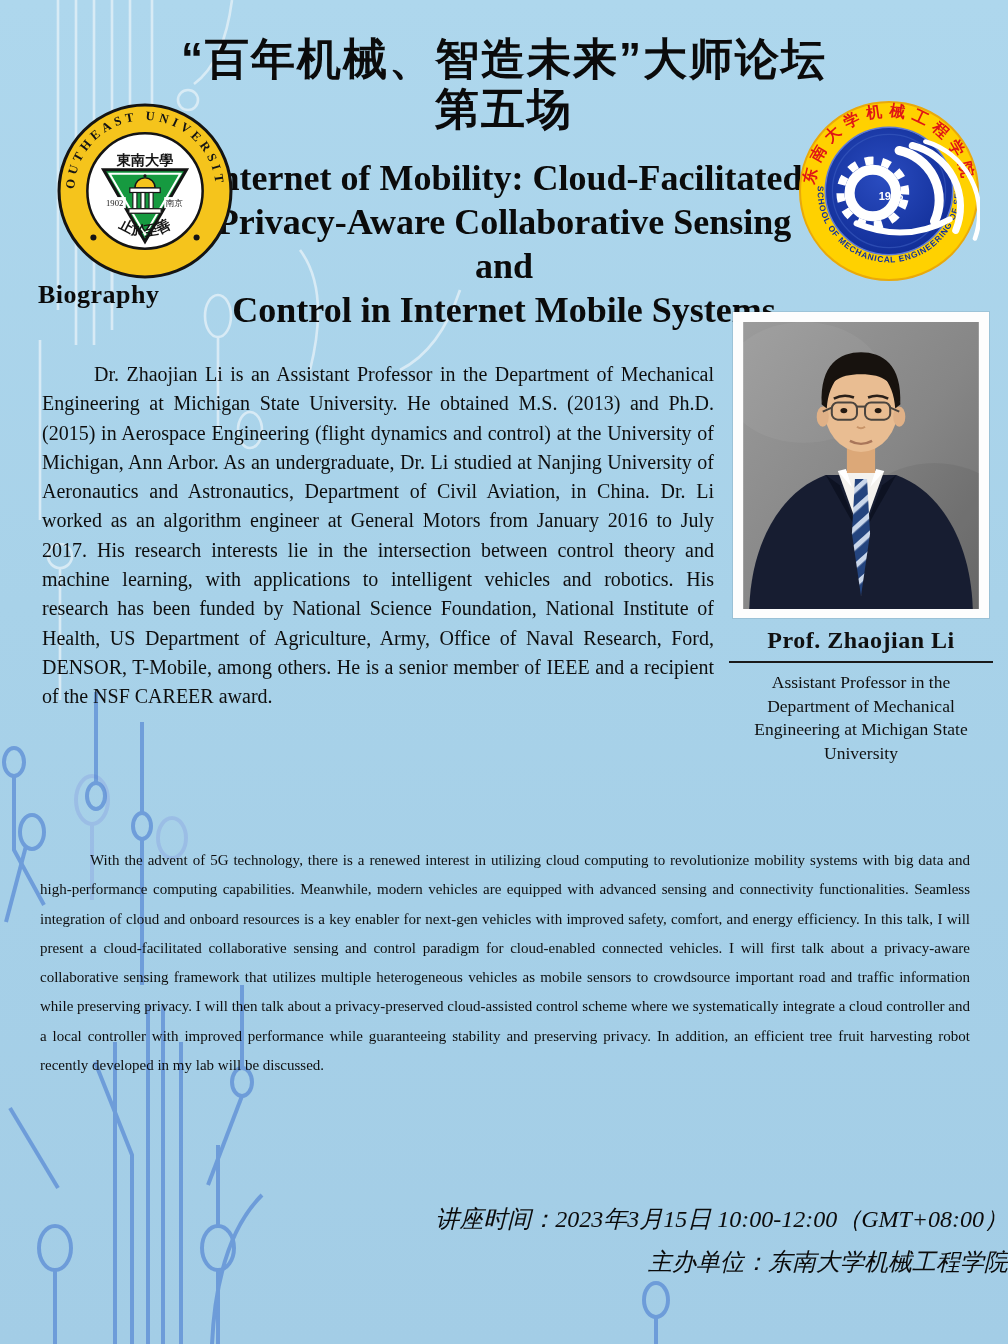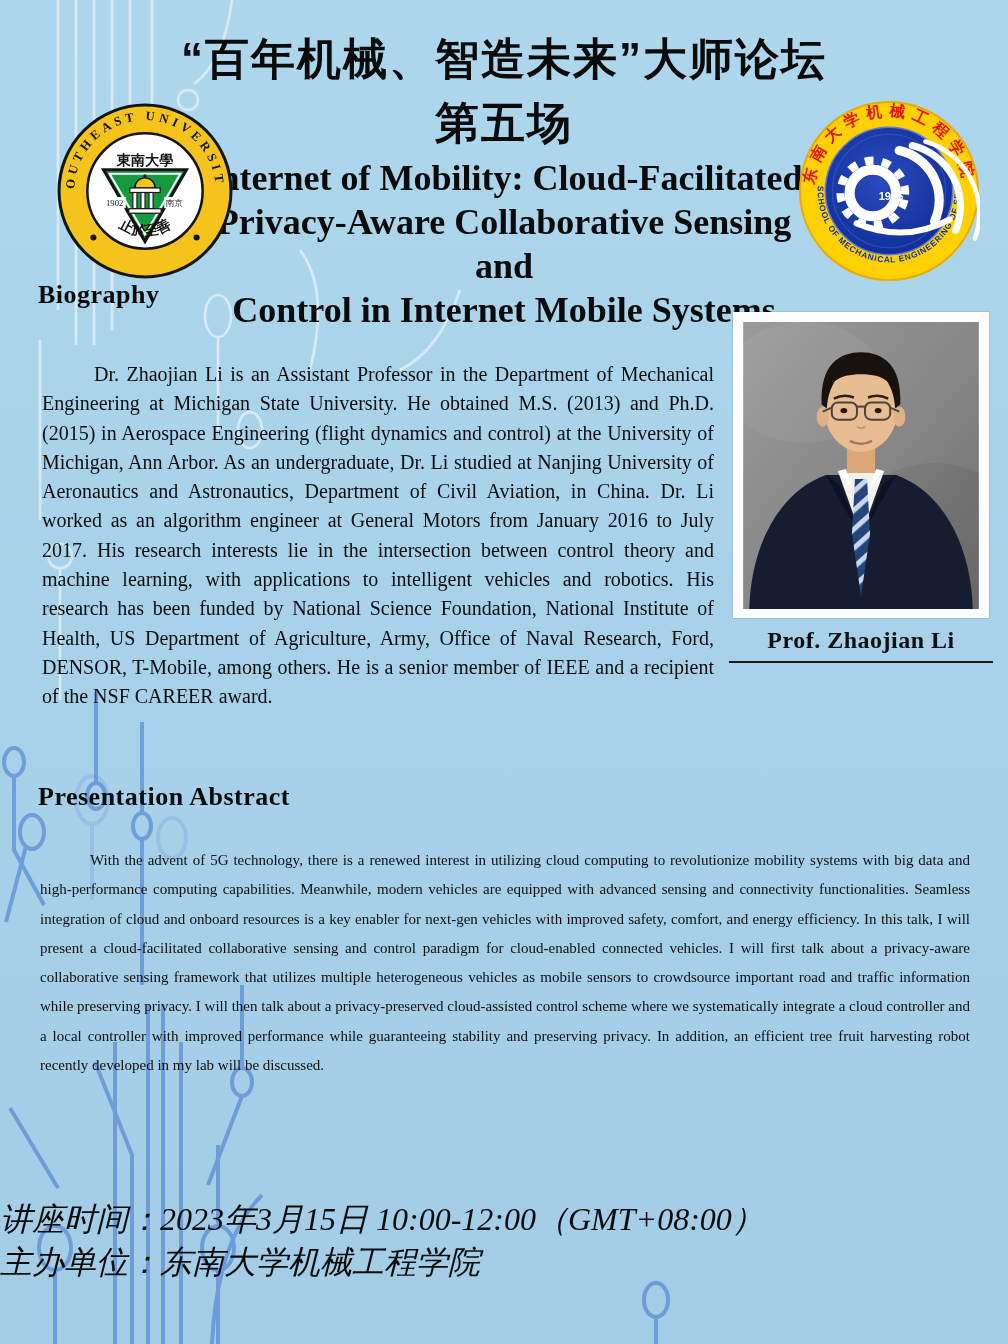--- a/index.html
+++ b/index.html
@@ -9,21 +9,21 @@
     background:linear-gradient(180deg,#aed7ed 0%,#a8d2e9 45%,#a3cde6 100%);
     overflow:hidden; color:#101010;
   }
   .bg-svg{ position:absolute; inset:0; width:100%; height:100%; }
 
   
   .title-cn{ position:absolute; left:0; width:100%; text-align:center;
     font-family:"Liberation Sans","DejaVu Sans",sans-serif;
     font-weight:bold; font-size:44px; letter-spacing:2px; color:#0b0b0b;}
   .title-cn.l1{ top:30px; }
-  .title-cn.l2{ top:94px;font-family:Liberation Serif, serif; }
+  .title-cn.l2{ top:80px;font-family:Liberation Serif, serif; }
   .title-en{ position:absolute; top:156px; left:50%; transform:translateX(-50%);
     width:640px; text-align:center; font-weight:bold; font-size:36px;
     line-height:44px; color:#0b0b0b; }
   .logo{ position:absolute; }
   .logo.seu{ left:56px; top:102px; width:178px; height:178px; }
   .logo.sme{ left:798px; top:100px; width:182px; height:182px; }
 
   
   .section-heading{ position:absolute; left:38px; font-weight:bold; font-size:26px;
     letter-spacing:.5px; color:#0b0b0b; }
@@ -42,22 +42,22 @@
     box-shadow:0 0 0 1px rgba(0,0,0,.08); }
   .photo-frame svg{ display:block; }
   .speaker-name{ margin-top:9px; text-align:center; font-weight:bold;
     font-size:24px; letter-spacing:.5px; }
   .caption-divider{ margin:7px 0 8px -4px; width:calc(100% + 8px);
     border-top:2px solid #1a1a1a; }
   .speaker-affiliation{ text-align:center; font-size:17.5px; line-height:23.5px;
     padding:0 2px; }
 
   
-  .footer{ position:absolute; left:0; top:1198px; width:100%; text-align:left;
-    font-size:32px; line-height:43px; color:#0b0b0b; }
+  .footer{ position:absolute; left:0; top:1198px; width:100%; text-align:right;
+    font-size:24px; line-height:43px; color:#0b0b0b; }
   .footer .line{ font-style:italic; }
 </style>
 </head>
 <body>
 
 <div class="poster">
 
   <svg class="bg-svg" viewBox="0 0 1008 1344" fill="none">
 
     <g stroke="#e0eff7" stroke-width="2.6" opacity="0.85">
@@ -238,23 +238,23 @@
         <path d="M113,84 h8" stroke="#4a443e" stroke-width="2"></path>
         <path d="M88,85 L79,89 M146,85 L155,89" stroke="#4a443e" stroke-width="2"></path>
         <ellipse cx="100" cy="88" rx="3.4" ry="2.6" fill="#241a12"></ellipse>
         <ellipse cx="134" cy="88" rx="3.4" ry="2.6" fill="#241a12"></ellipse>
         <path d="M113,104 q4,3 8,0" stroke="#c89468" stroke-width="2" fill="none"></path>
         <path d="M106,118 q11,6 22,0" stroke="#a9765a" stroke-width="2.4" fill="none"></path>
       </svg>
     </div>
     <div class="speaker-name">Prof. Zhaojian Li</div>
     <div class="caption-divider"></div>
+    <div class="speaker-affiliation">Assistant Professor in the Department  of Mechanical Engineering  at Michigan  State University</div>
   </div>
 
-  <div class="section-heading h-abs">Presentation Abstract</div>
 
   <div class="para abs">With the advent of 5G technology, there is a renewed interest in utilizing cloud computing to revolutionize mobility systems with big data and high-performance computing capabilities. Meanwhile, modern vehicles are equipped with advanced sensing and connectivity functionalities. Seamless integration of cloud and onboard resources is a key enabler for next-gen vehicles with improved safety, comfort, and energy efficiency. In this talk, I will present a cloud-facilitated collaborative sensing and control paradigm for cloud-enabled connected vehicles. I will first talk about a privacy-aware collaborative sensing framework that utilizes multiple heterogeneous vehicles as mobile sensors to crowdsource important road and traffic information while preserving privacy. I will then talk about a privacy-preserved cloud-assisted control scheme where we systematically integrate a cloud controller and a local controller with improved performance while guaranteeing stability and preserving privacy. In addition, an efficient tree fruit harvesting robot recently developed in my lab will be discussed.</div>
 
   <div class="footer">
     <div class="line">讲座时间：2023年3月15日 10:00-12:00（GMT+08:00）</div>
     <div class="line">主办单位：东南大学机械工程学院</div>
   </div>
 
 </div>
 

